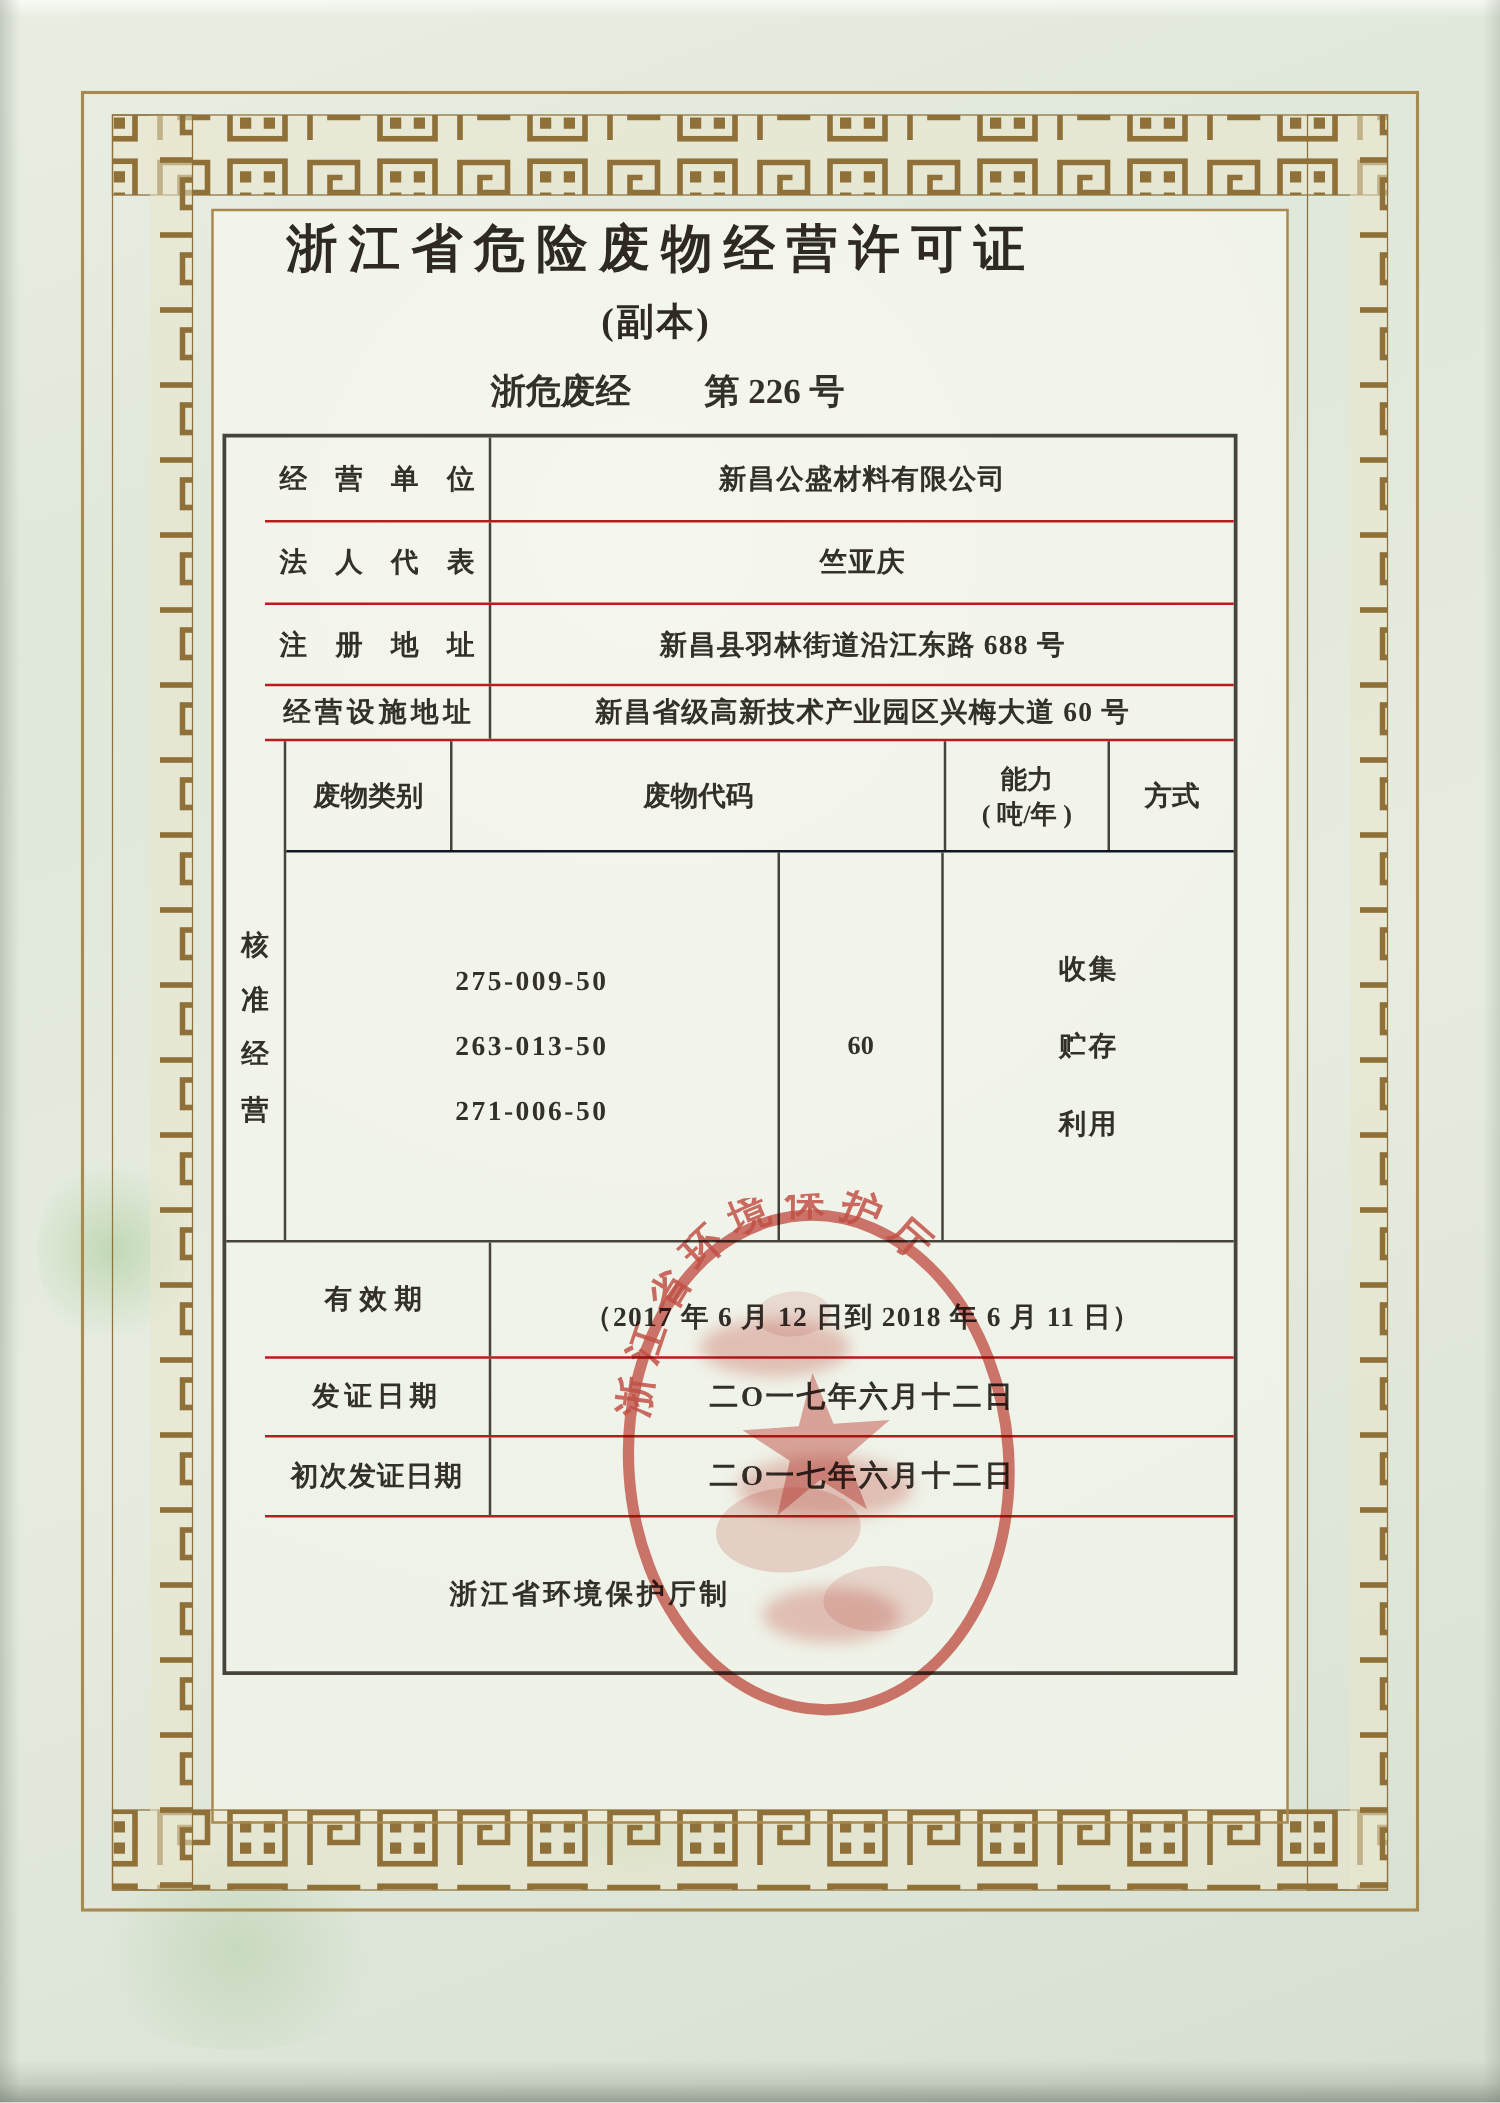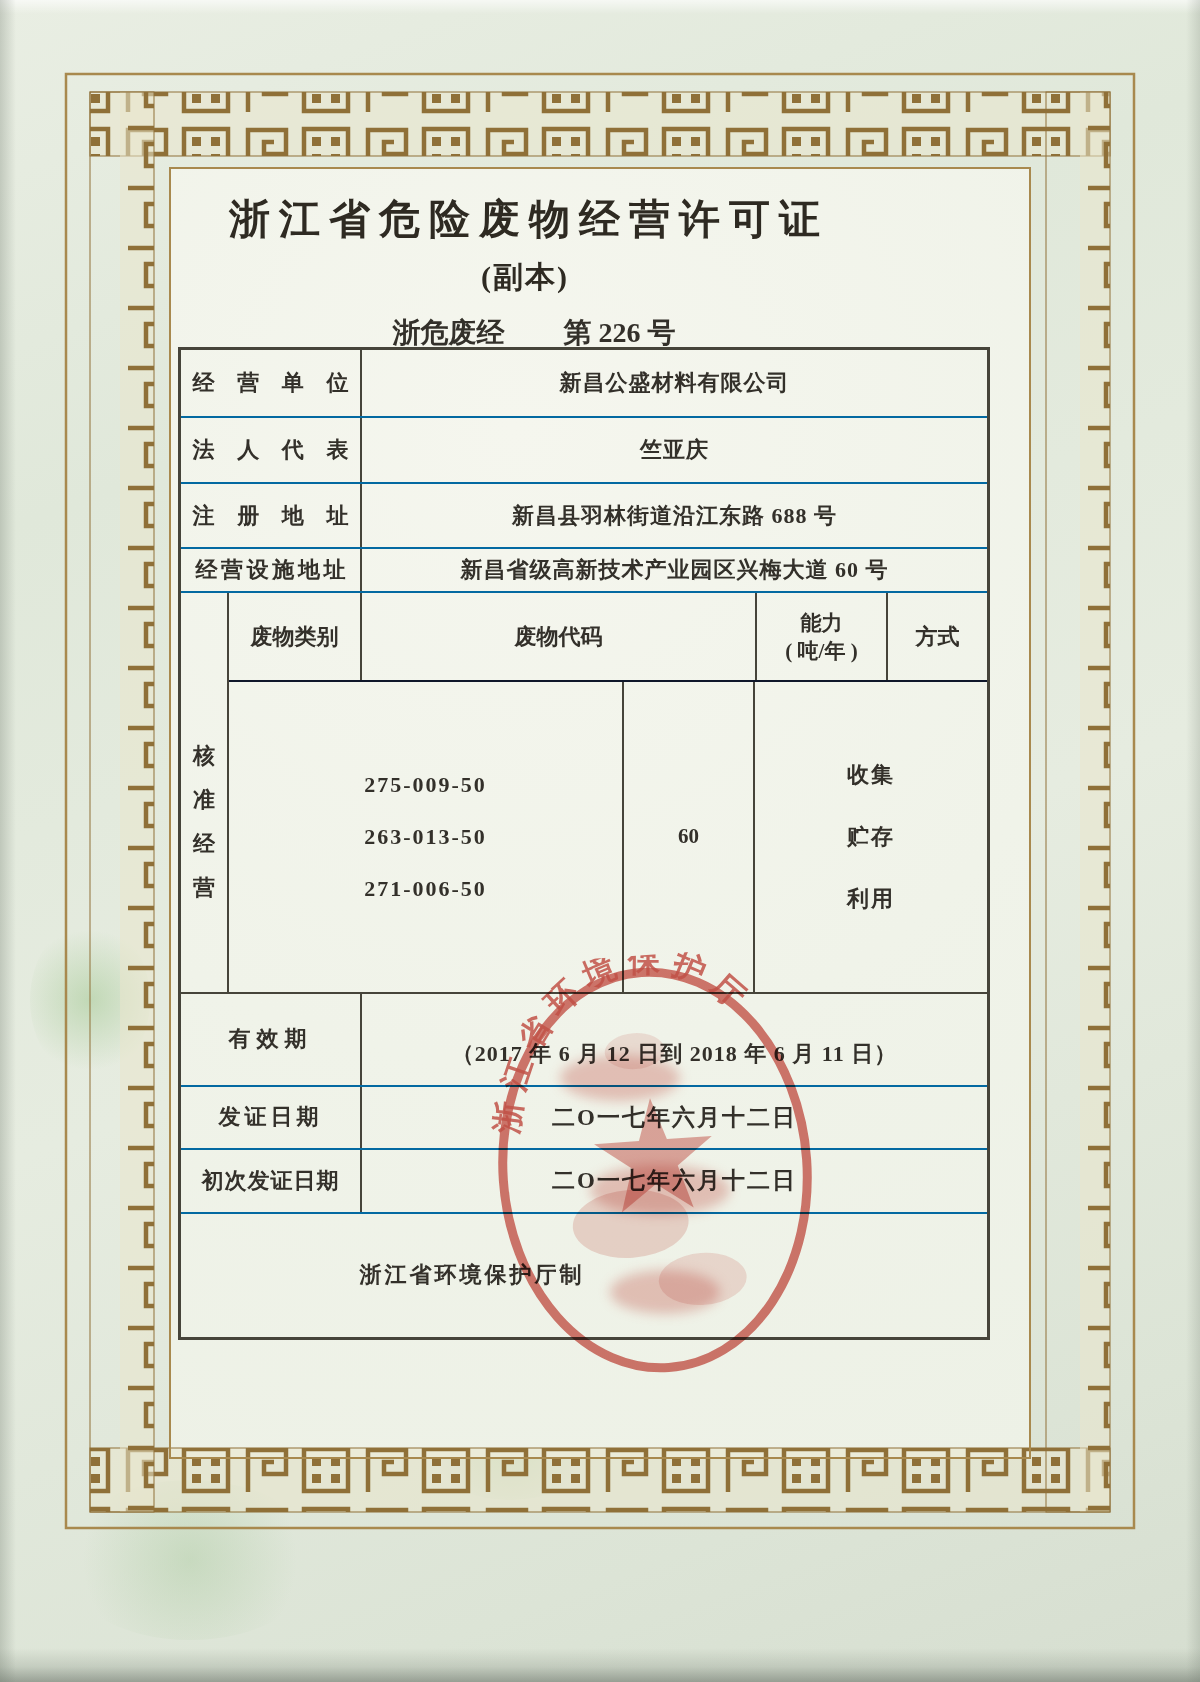--- a/index.html
+++ b/index.html
@@ -18,31 +18,31 @@
   #edge-right{right:0;top:0;bottom:0;width:14px;
     background:linear-gradient(to left,rgba(110,120,108,.22),rgba(110,120,108,0));}
 
   .blotch{position:absolute;border-radius:50%;pointer-events:none;}
 
   
   #sheet{position:absolute;left:170px;top:168px;width:860px;height:1290px;
     background:radial-gradient(circle at 40% 20%,#f5f6ee 0%,#f0f3e9 55%,#edf1e6 100%);}
 
   
-  #cert-header{position:absolute;left:170px;top:192px;width:788px;text-align:center;color:#2e2a22;}
+  #cert-header{position:absolute;left:170px;top:172px;width:788px;text-align:center;color:#2e2a22;}
   #cert-title{font-size:41px;font-weight:700;letter-spacing:9px;margin-right:70px;}
   #cert-subtitle{font-size:30px;font-weight:700;margin-top:10px;margin-right:78px;letter-spacing:2px;}
   #cert-serial{margin-top:16px;margin-right:60px;font-size:28px;font-weight:700;
     display:flex;justify-content:center;gap:59px;color:#33302a;}
 
   
   #license-table{position:absolute;left:178px;top:347px;width:812px;height:993px;
     border:3px solid #46443a;box-sizing:border-box;display:flex;flex-direction:column;
     color:#33302a;}
-  .t-row{display:flex;border-bottom:2px solid #0369a1;box-sizing:border-box;}
+  .t-row{display:flex;border-bottom:2px solid #b91c1c;box-sizing:border-box;margin-left:31px;}
   .c-label{width:181px;border-right:2px solid #46443a;box-sizing:border-box;
     display:flex;align-items:center;justify-content:center;}
   .jlab{width:156px;font-size:22px;font-weight:700;text-align:justify;text-align-last:justify;}
   .jlab.narrow{width:150px;letter-spacing:0;}
   .c-value{flex:1;display:flex;align-items:center;justify-content:center;
     font-size:22px;font-weight:700;letter-spacing:1px;}
 
   
   #block-row{flex:1 1 auto;display:flex;border-bottom:2px solid #46443a;}
   #side-col{width:46px;border-right:2px solid #46443a;display:flex;align-items:center;justify-content:center;}

